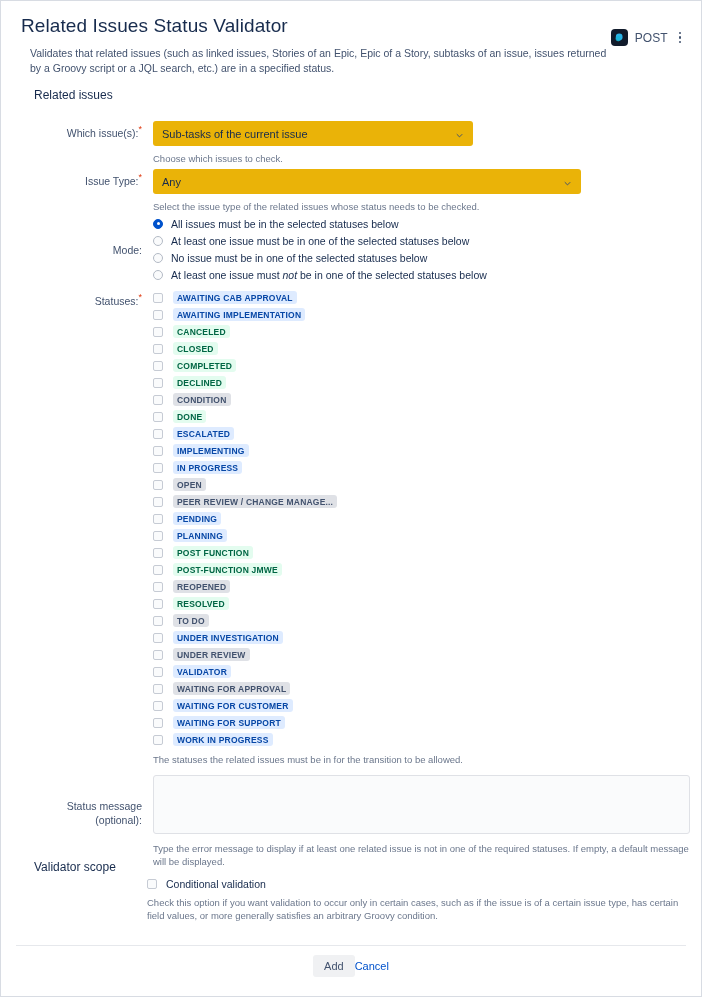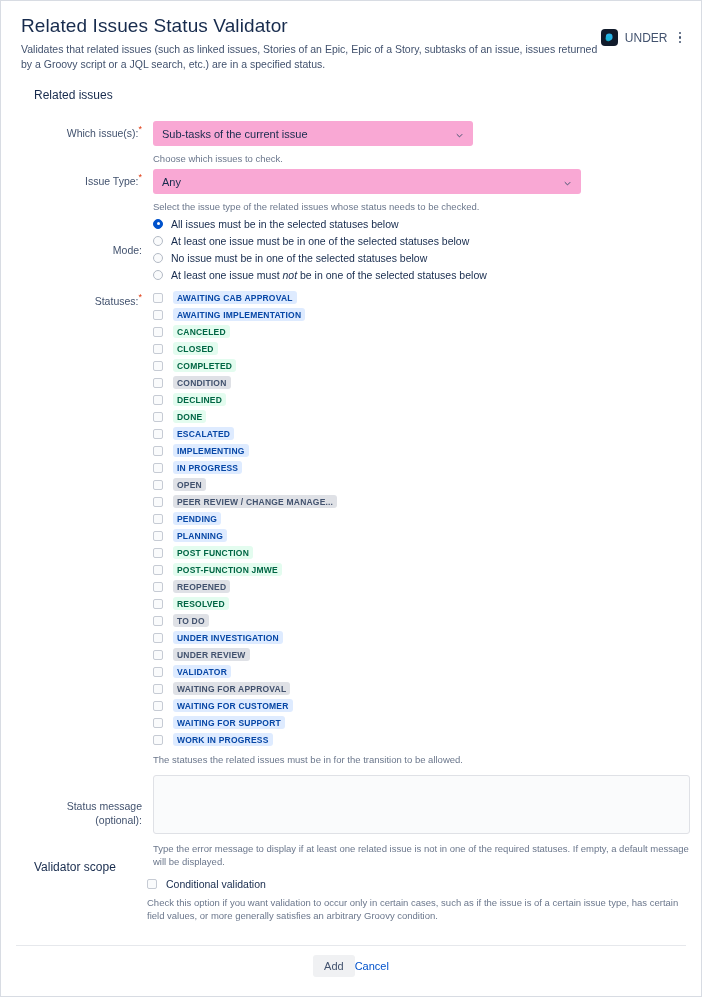--- a/index.html
+++ b/index.html
@@ -35,21 +35,21 @@
     font-weight: 400;
     color: #172B4D;
     margin: 0 0 5px 0;
     letter-spacing: .1px;
   }
   .page-desc {
     font-size: 10.5px;
     line-height: 15px;
     color: #42526E;
     max-width: 580px;
-    margin: 0;
+    margin: 9px;
   }
   .header-right {
     position: absolute;
     top: 28px;
     right: 16px;
     display: flex;
     align-items: center;
     gap: 7px;
   }
   .jmwe-logo {
@@ -109,21 +109,21 @@
     line-height: 1;
   }
   .hint {
     font-size: 9.5px;
     color: #6B778C;
     line-height: 13px;
   }
 
   
   .select {
-    background: #f9a8d4;
+    background: #eab308;
     border: 1px solid transparent;
     border-radius: 3px;
     height: 25px;
     display: flex;
     align-items: center;
     padding: 0 8px;
     font-size: 11px;
     color: #172B4D;
     box-sizing: border-box;
     cursor: pointer;
@@ -268,21 +268,21 @@
     <p class="page-desc">Validates that related issues (such as linked issues, Stories of an Epic, Epic of a Story, subtasks of an issue, issues returned by a Groovy script or a JQL search, etc.) are in a specified status.</p>
 
     <div class="header-right">
       <span class="jmwe-logo">
         <svg width="12" height="12" viewBox="0 0 12 12">
           <circle cx="6.2" cy="5" r="3.4" fill="#2bb3e8"></circle>
           <path d="M3.2 7.4a3.4 3.4 0 0 0 4.4 1.5 3.6 3.6 0 0 1-4.4-1.5z" fill="#1ec9a0"></path>
           <circle cx="5.2" cy="6.6" r="2.6" fill="#19b5d8" opacity=".85"></circle>
         </svg>
       </span>
-      <span class="jmwe-name">UNDER</span>
+      <span class="jmwe-name">POST</span>
       <span class="kebab">
         <span></span>
           <span></span>
           <span></span>
       </span>
     </div>
   </div>
 
   <div class="section-title sec-related">Related issues</div>
 
@@ -359,25 +359,25 @@
           <div class="status-item">
             <span class="cbox"></span>
             <span class="lozenge lz-green">CLOSED</span>
           </div>
           <div class="status-item">
             <span class="cbox"></span>
             <span class="lozenge lz-green">COMPLETED</span>
           </div>
           <div class="status-item">
             <span class="cbox"></span>
+            <span class="lozenge lz-green">DECLINED</span>
+          </div>
+          <div class="status-item">
+            <span class="cbox"></span>
             <span class="lozenge lz-grey">CONDITION</span>
-          </div>
-          <div class="status-item">
-            <span class="cbox"></span>
-            <span class="lozenge lz-green">DECLINED</span>
           </div>
           <div class="status-item">
             <span class="cbox"></span>
             <span class="lozenge lz-green">DONE</span>
           </div>
           <div class="status-item">
             <span class="cbox"></span>
             <span class="lozenge lz-blue">ESCALATED</span>
           </div>
           <div class="status-item">

